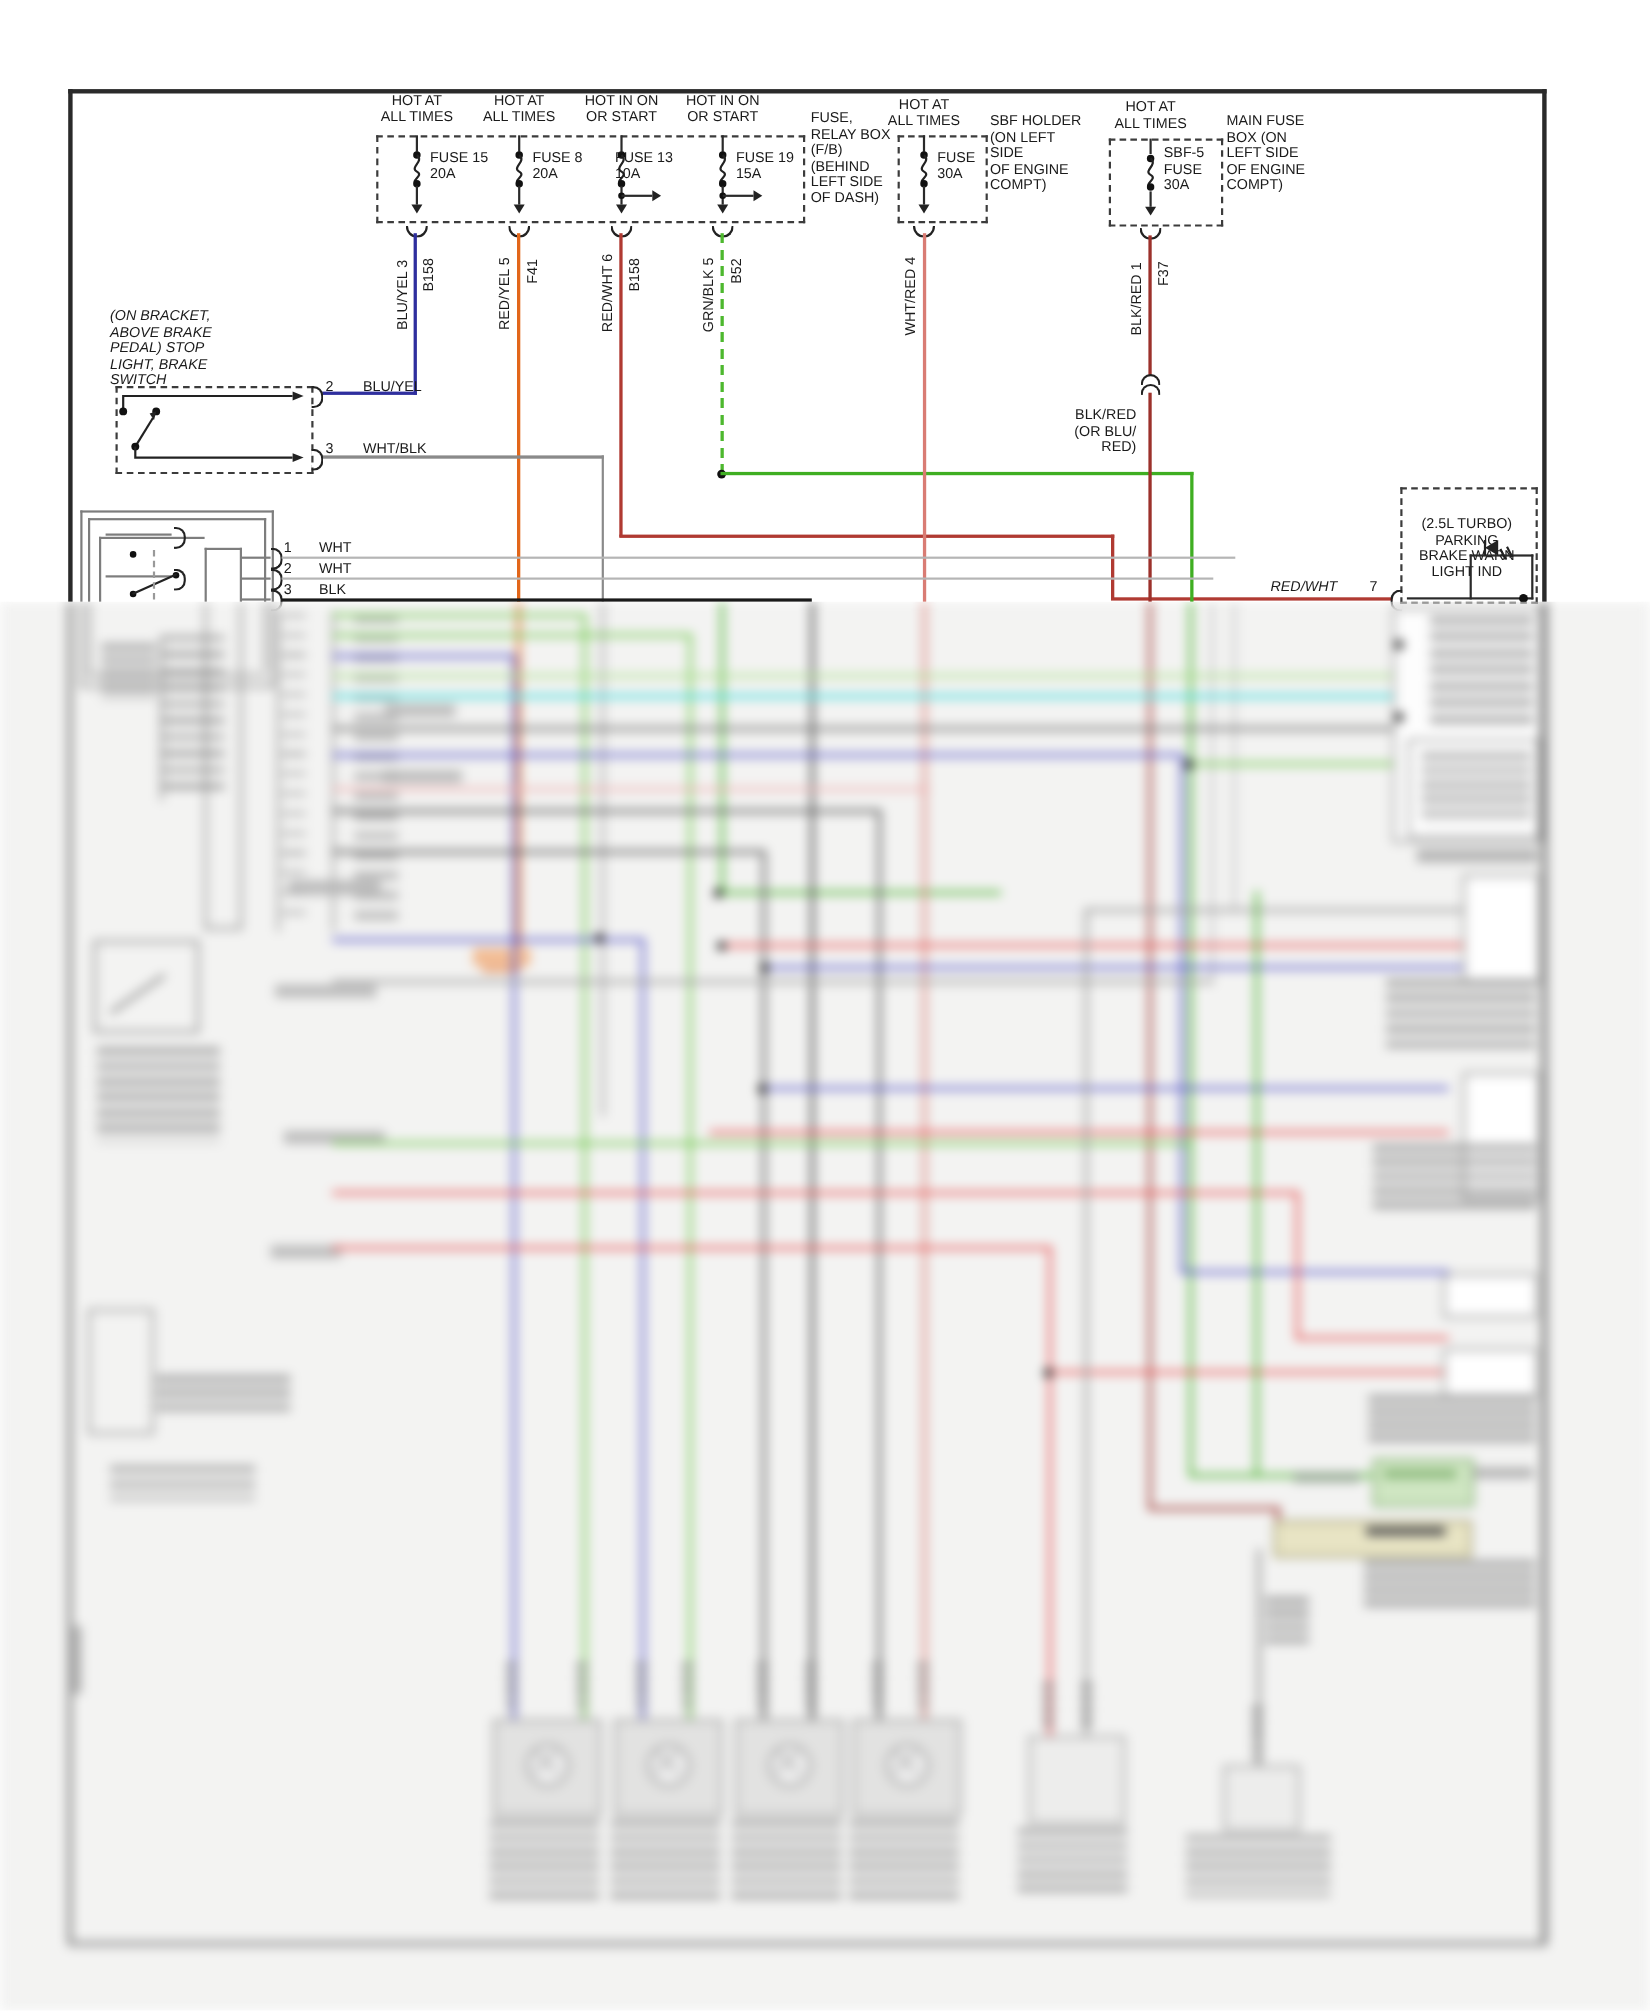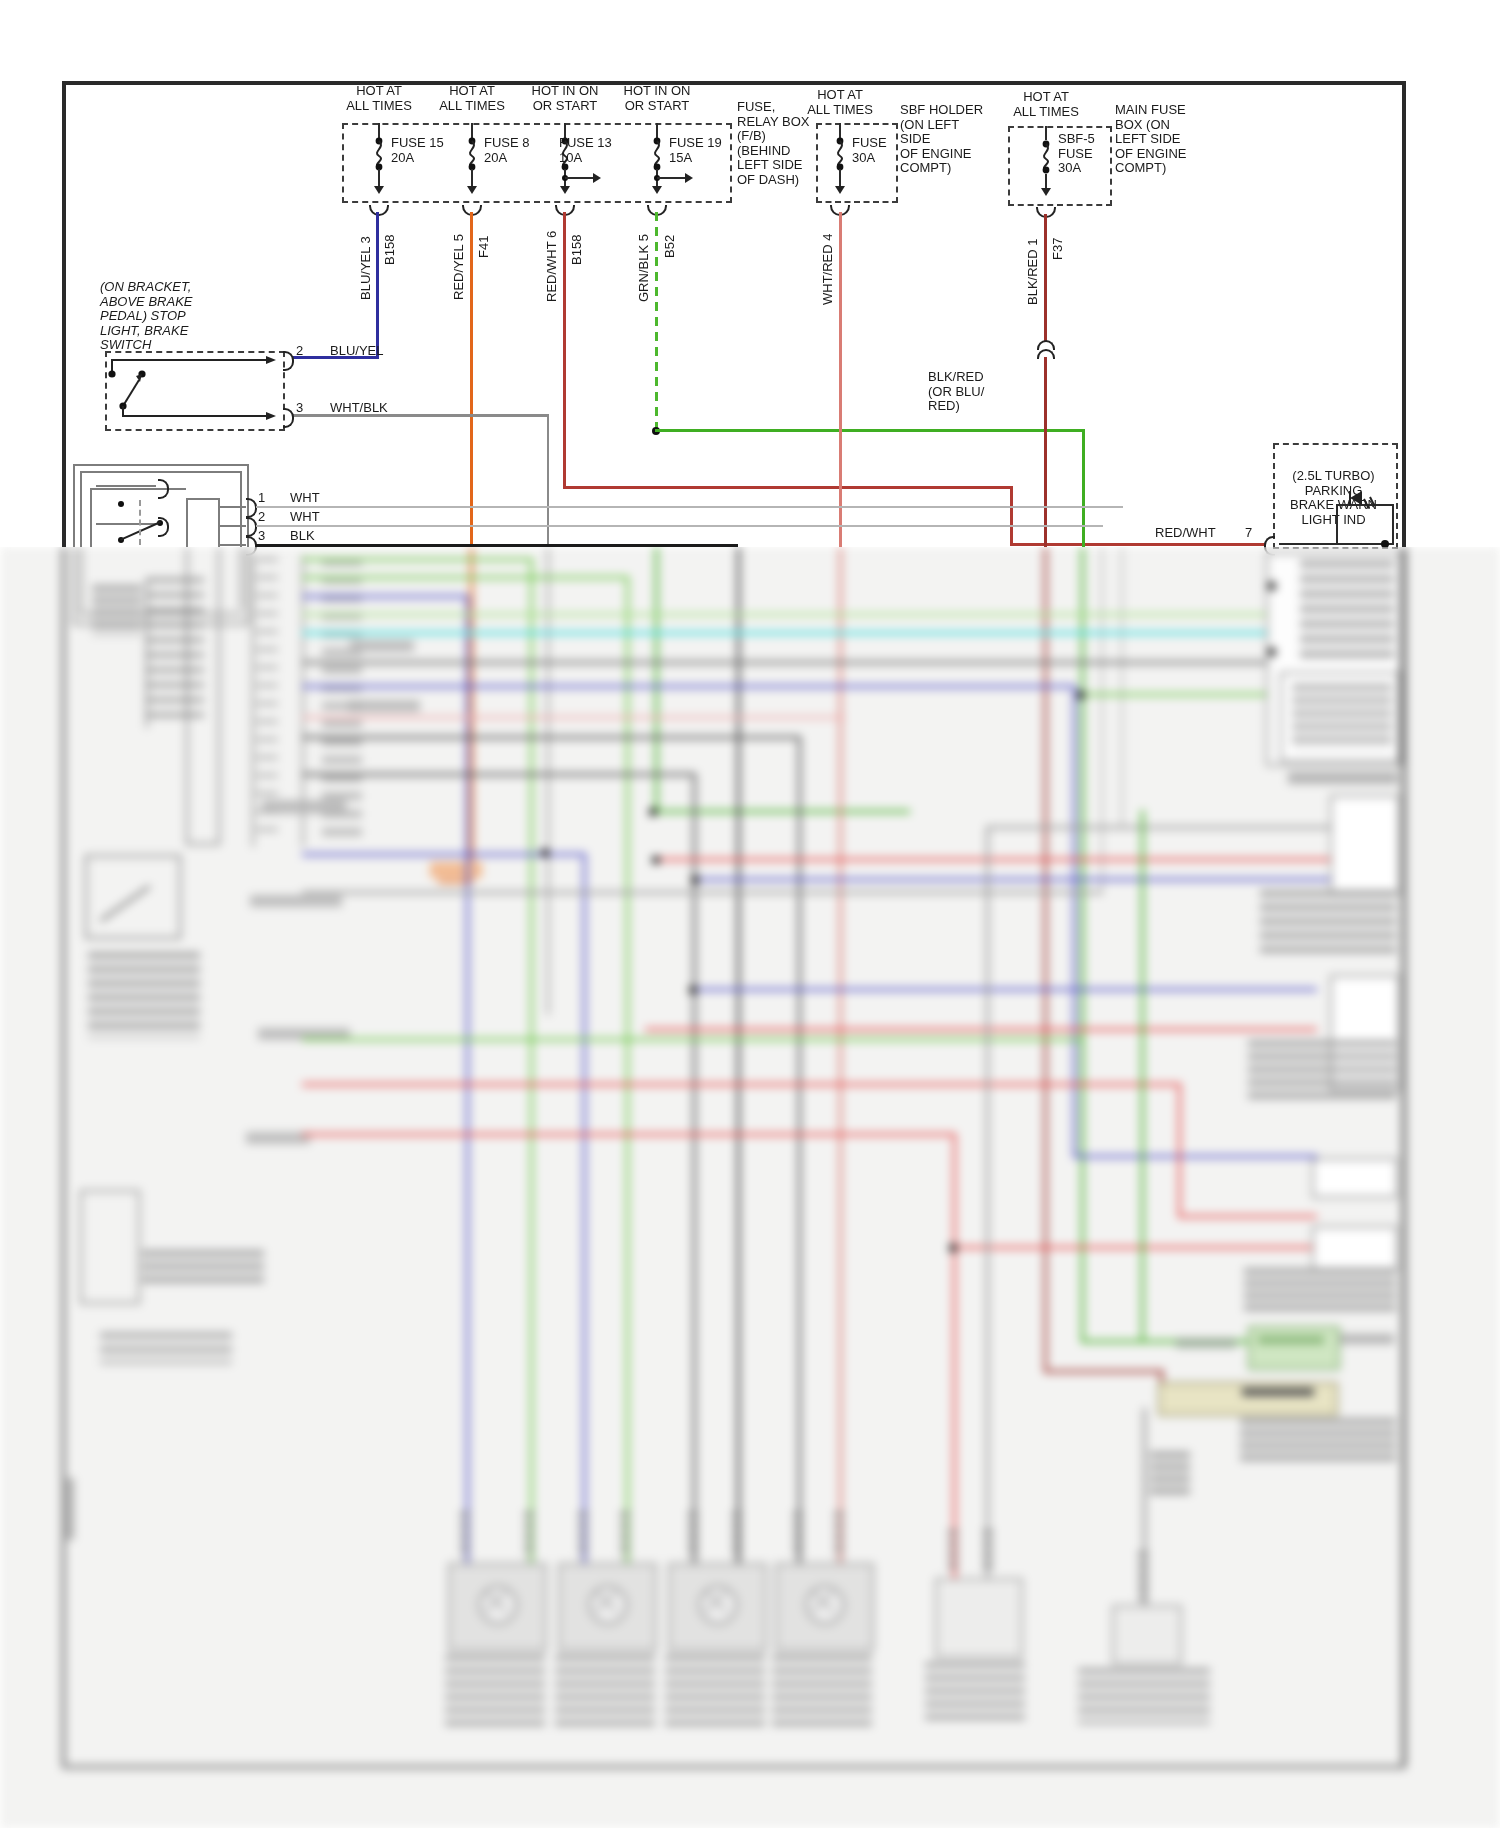--- a/index.html
+++ b/index.html
@@ -1,20 +1,20 @@
 <!DOCTYPE html>
 <html><head>
 <meta charset="utf-8">
 <style>
   html,body{margin:0;padding:0;background:#fff;}
   #page{position:relative;width:1500px;height:1828px;background:#fff;overflow:hidden;
         font-family:"Liberation Sans",sans-serif;}
   .t{position:absolute;font-size:13px;line-height:14.5px;color:#1b1b1b;white-space:pre-line;}
   .ctr{text-align:center;}
-  .rt{}
+  .rt{text-align:right;}
   .vt{position:absolute;height:16px;font-size:13px;line-height:16px;color:#1b1b1b;
       transform-origin:0 100%;transform:rotate(-90deg);white-space:nowrap;}
   .w{position:absolute;}
   .ln{position:absolute;background:#2a2a2a;}
   .gl{position:absolute;background:#7d7d7d;}
   .dash{position:absolute;border:2px dashed #3c3c3c;}
   .dot{position:absolute;width:8px;height:8px;border-radius:50%;background:#101010;}
   .sdot{position:absolute;width:6px;height:6px;border-radius:50%;background:#101010;}
   .cup{position:absolute;width:16px;height:9px;border:2px solid #222;border-top:none;
        border-radius:0 0 10px 10px;background:transparent;}
@@ -266,21 +266,21 @@
   <div class="ln" style="left:1392px;top:504px;width:2px;height:41px;"></div>
   <div class="ln" style="left:1279px;top:543px;width:115px;height:2px;"></div>
   <div class="dot" style="left:1381px;top:540px;"></div>
   <svg class="w" style="left:1344px;top:489px;" width="34" height="22" viewBox="0 0 34 22">
     <line x1="6" y1="2" x2="6" y2="16" stroke="#222" stroke-width="2"></line>
     <polygon points="18,2 6,9 18,16" fill="#222"></polygon>
     <path d="M20 10 l4 8 M26 8 l4 8" stroke="#222" stroke-width="2"></path>
     <path d="M22 20 l2 -4 l2 3 Z M28 18 l2 -4 l2 3 Z" fill="#222"></path>
   </svg>
   <div class="parcl" style="left:1264px;top:536px;"></div>
-  <div class="t" style="left:1155px;top:526px;">RED/WHT</div>
+  <div class="t" style="left:1155px;top:526px;font-style:italic;">RED/WHT</div>
   <div class="t" style="left:1245px;top:526px;">7</div>
 
   <div class="blur-clip">
    <div class="blur-inner">
     <div class="w" style="left:0;top:547px;width:1500px;height:1281px;background:#f3f3f2;"></div>
 
     <div class="w" style="left:62px;top:547px;width:3px;height:1222px;background:#555;"></div>
     <div class="w" style="left:1402px;top:547px;width:4px;height:1222px;background:#555;"></div>
     <div class="w" style="left:62px;top:1765px;width:1344px;height:4px;background:#8a8a8a;"></div>
 

